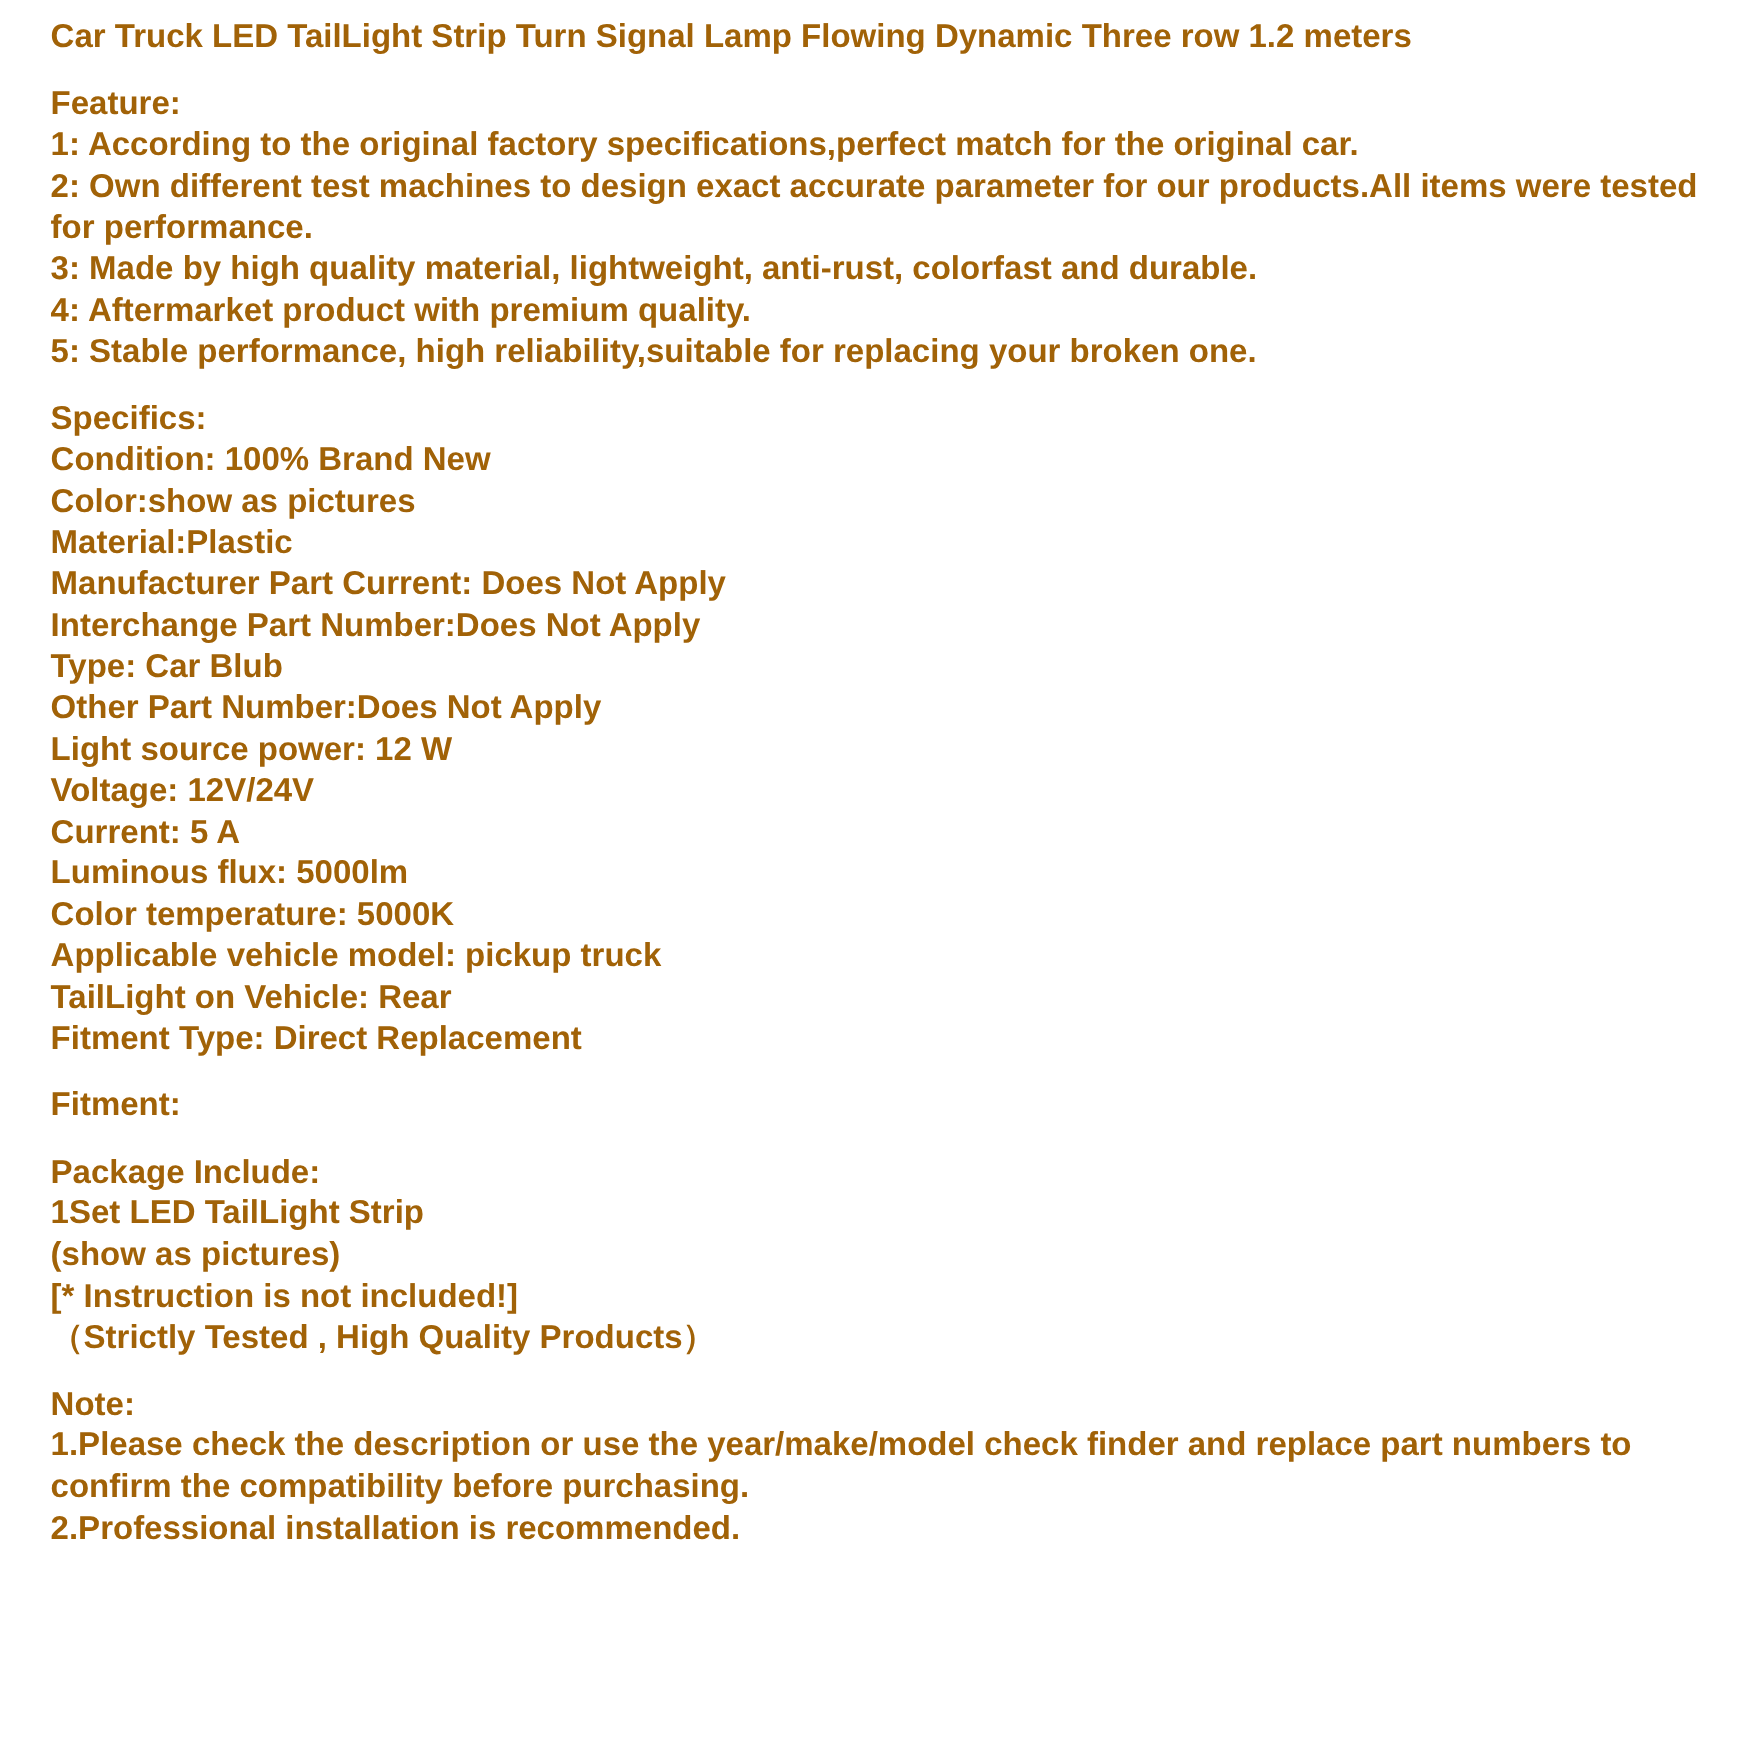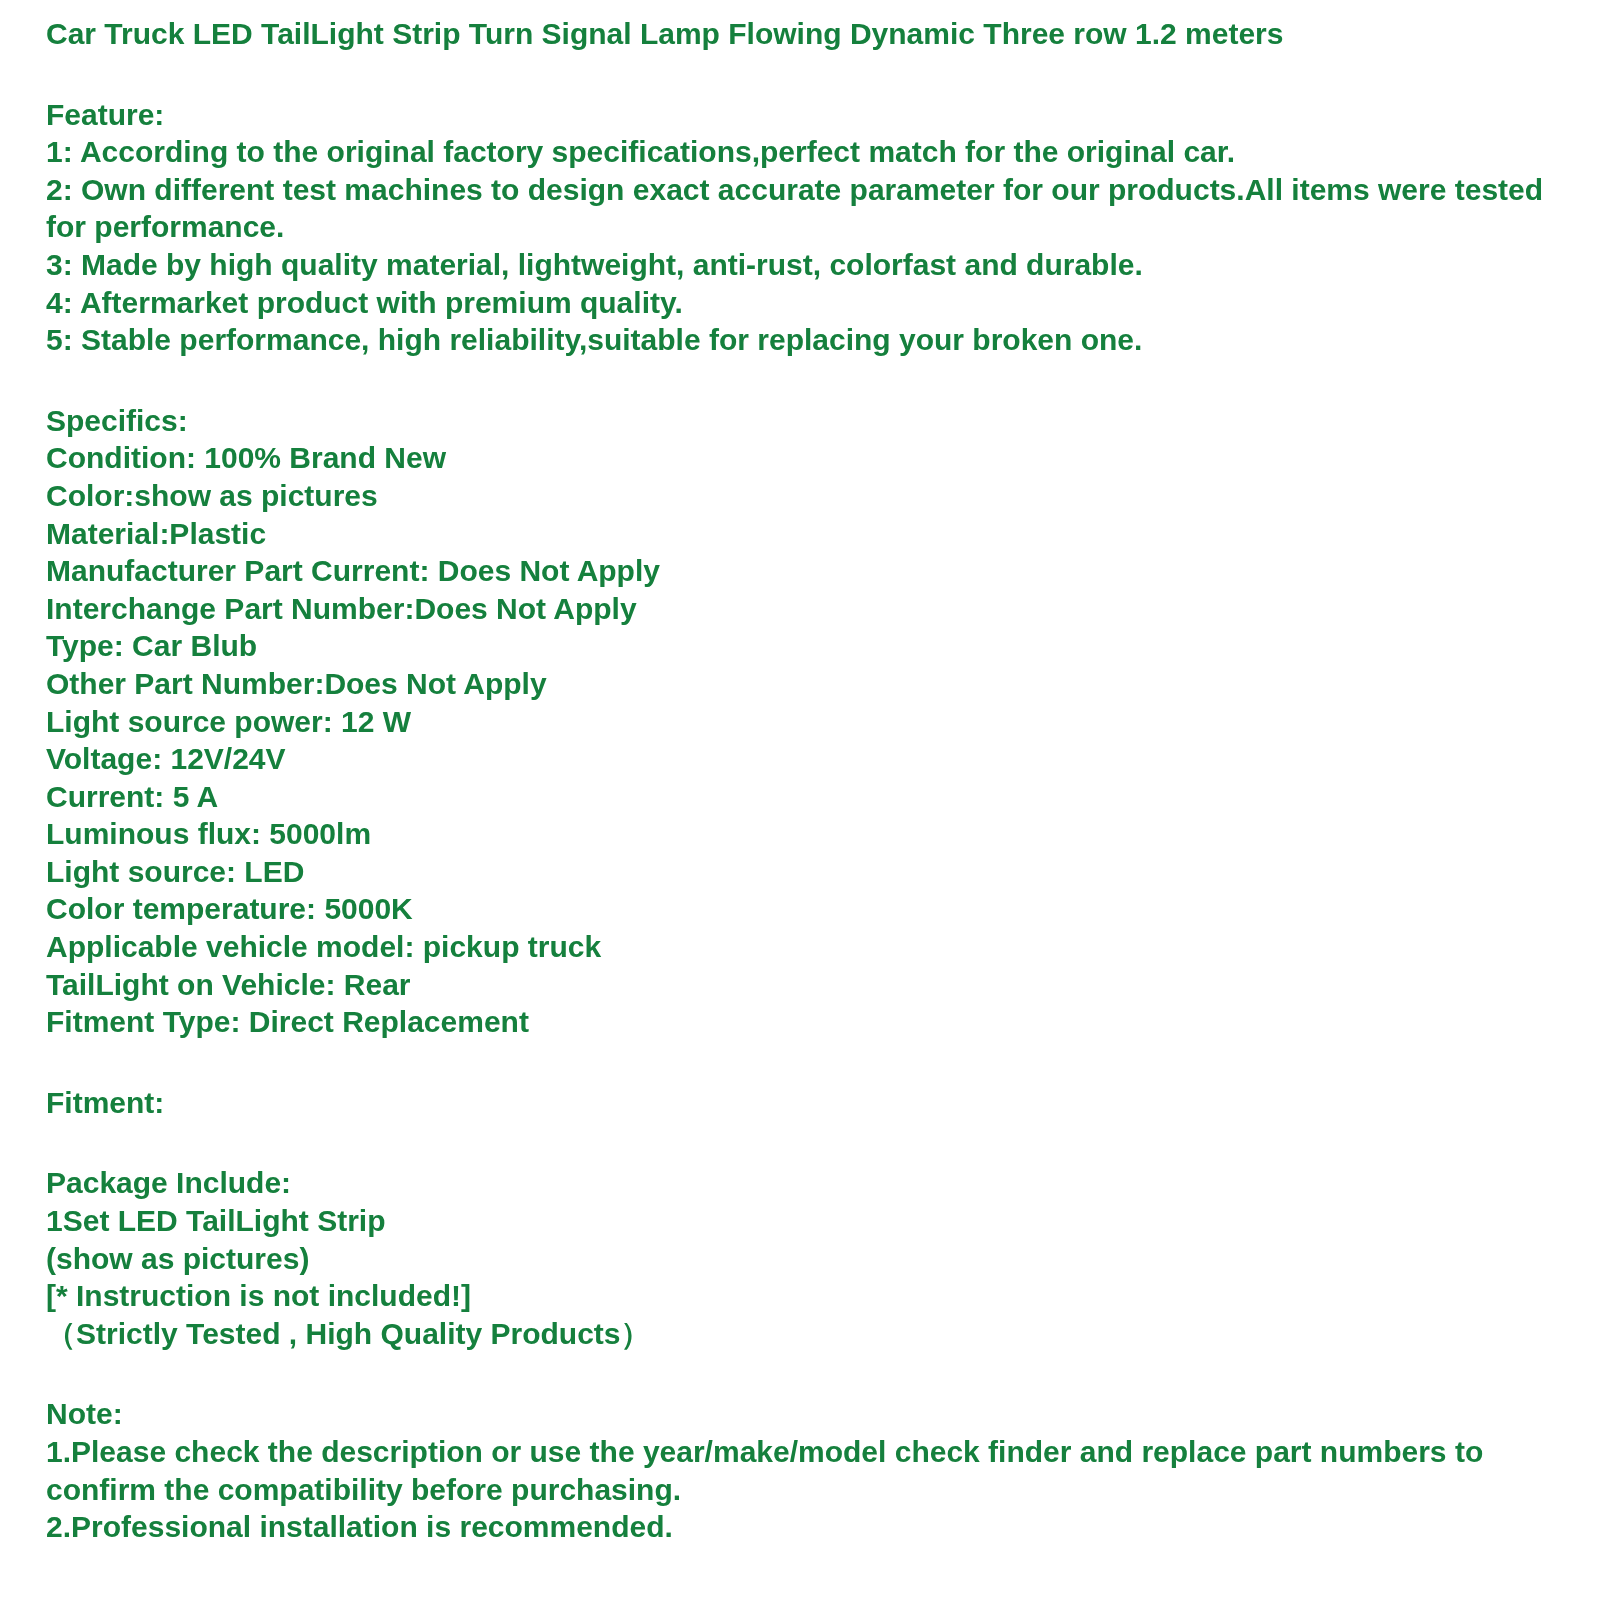--- a/index.html
+++ b/index.html
@@ -13,29 +13,29 @@
     overflow: hidden;
   }
   .doc {
     box-sizing: border-box;
     width: 1600px;
     height: 1600px;
     padding: 15px 40px 0 46px;
     font-family: "Liberation Sans", "DejaVu Sans", sans-serif;
     font-weight: bold;
     font-size: 30px;
-    color: #15803d;
+    color: #a16207;
   }
   .line {
     height: 37.6px;
     line-height: 37.6px;
     white-space: pre;
   }
   .sec {
-    margin-top: 43px; 
+    margin-top: 23px; 
   }
 </style>
 </head>
 <body>
 
 <main class="doc">
 
   <div class="line">Car Truck LED TailLight Strip Turn Signal Lamp Flowing Dynamic Three row 1.2 meters</div>
 
   <section class="sec">
@@ -54,21 +54,20 @@
     <div class="line">Color:show as pictures</div>
     <div class="line">Material:Plastic</div>
     <div class="line">Manufacturer Part Current: Does Not Apply</div>
     <div class="line">Interchange Part Number:Does Not Apply</div>
     <div class="line">Type: Car Blub</div>
     <div class="line">Other Part Number:Does Not Apply</div>
     <div class="line">Light source power: 12 W</div>
     <div class="line">Voltage: 12V/24V</div>
     <div class="line">Current: 5 A</div>
     <div class="line">Luminous flux: 5000lm</div>
-    <div class="line">Light source: LED</div>
     <div class="line">Color temperature: 5000K</div>
     <div class="line">Applicable vehicle model: pickup truck</div>
     <div class="line">TailLight on Vehicle: Rear</div>
     <div class="line">Fitment Type: Direct Replacement</div>
   </section>
 
   <section class="sec">
     <div class="line">Fitment:</div>
   </section>
 

